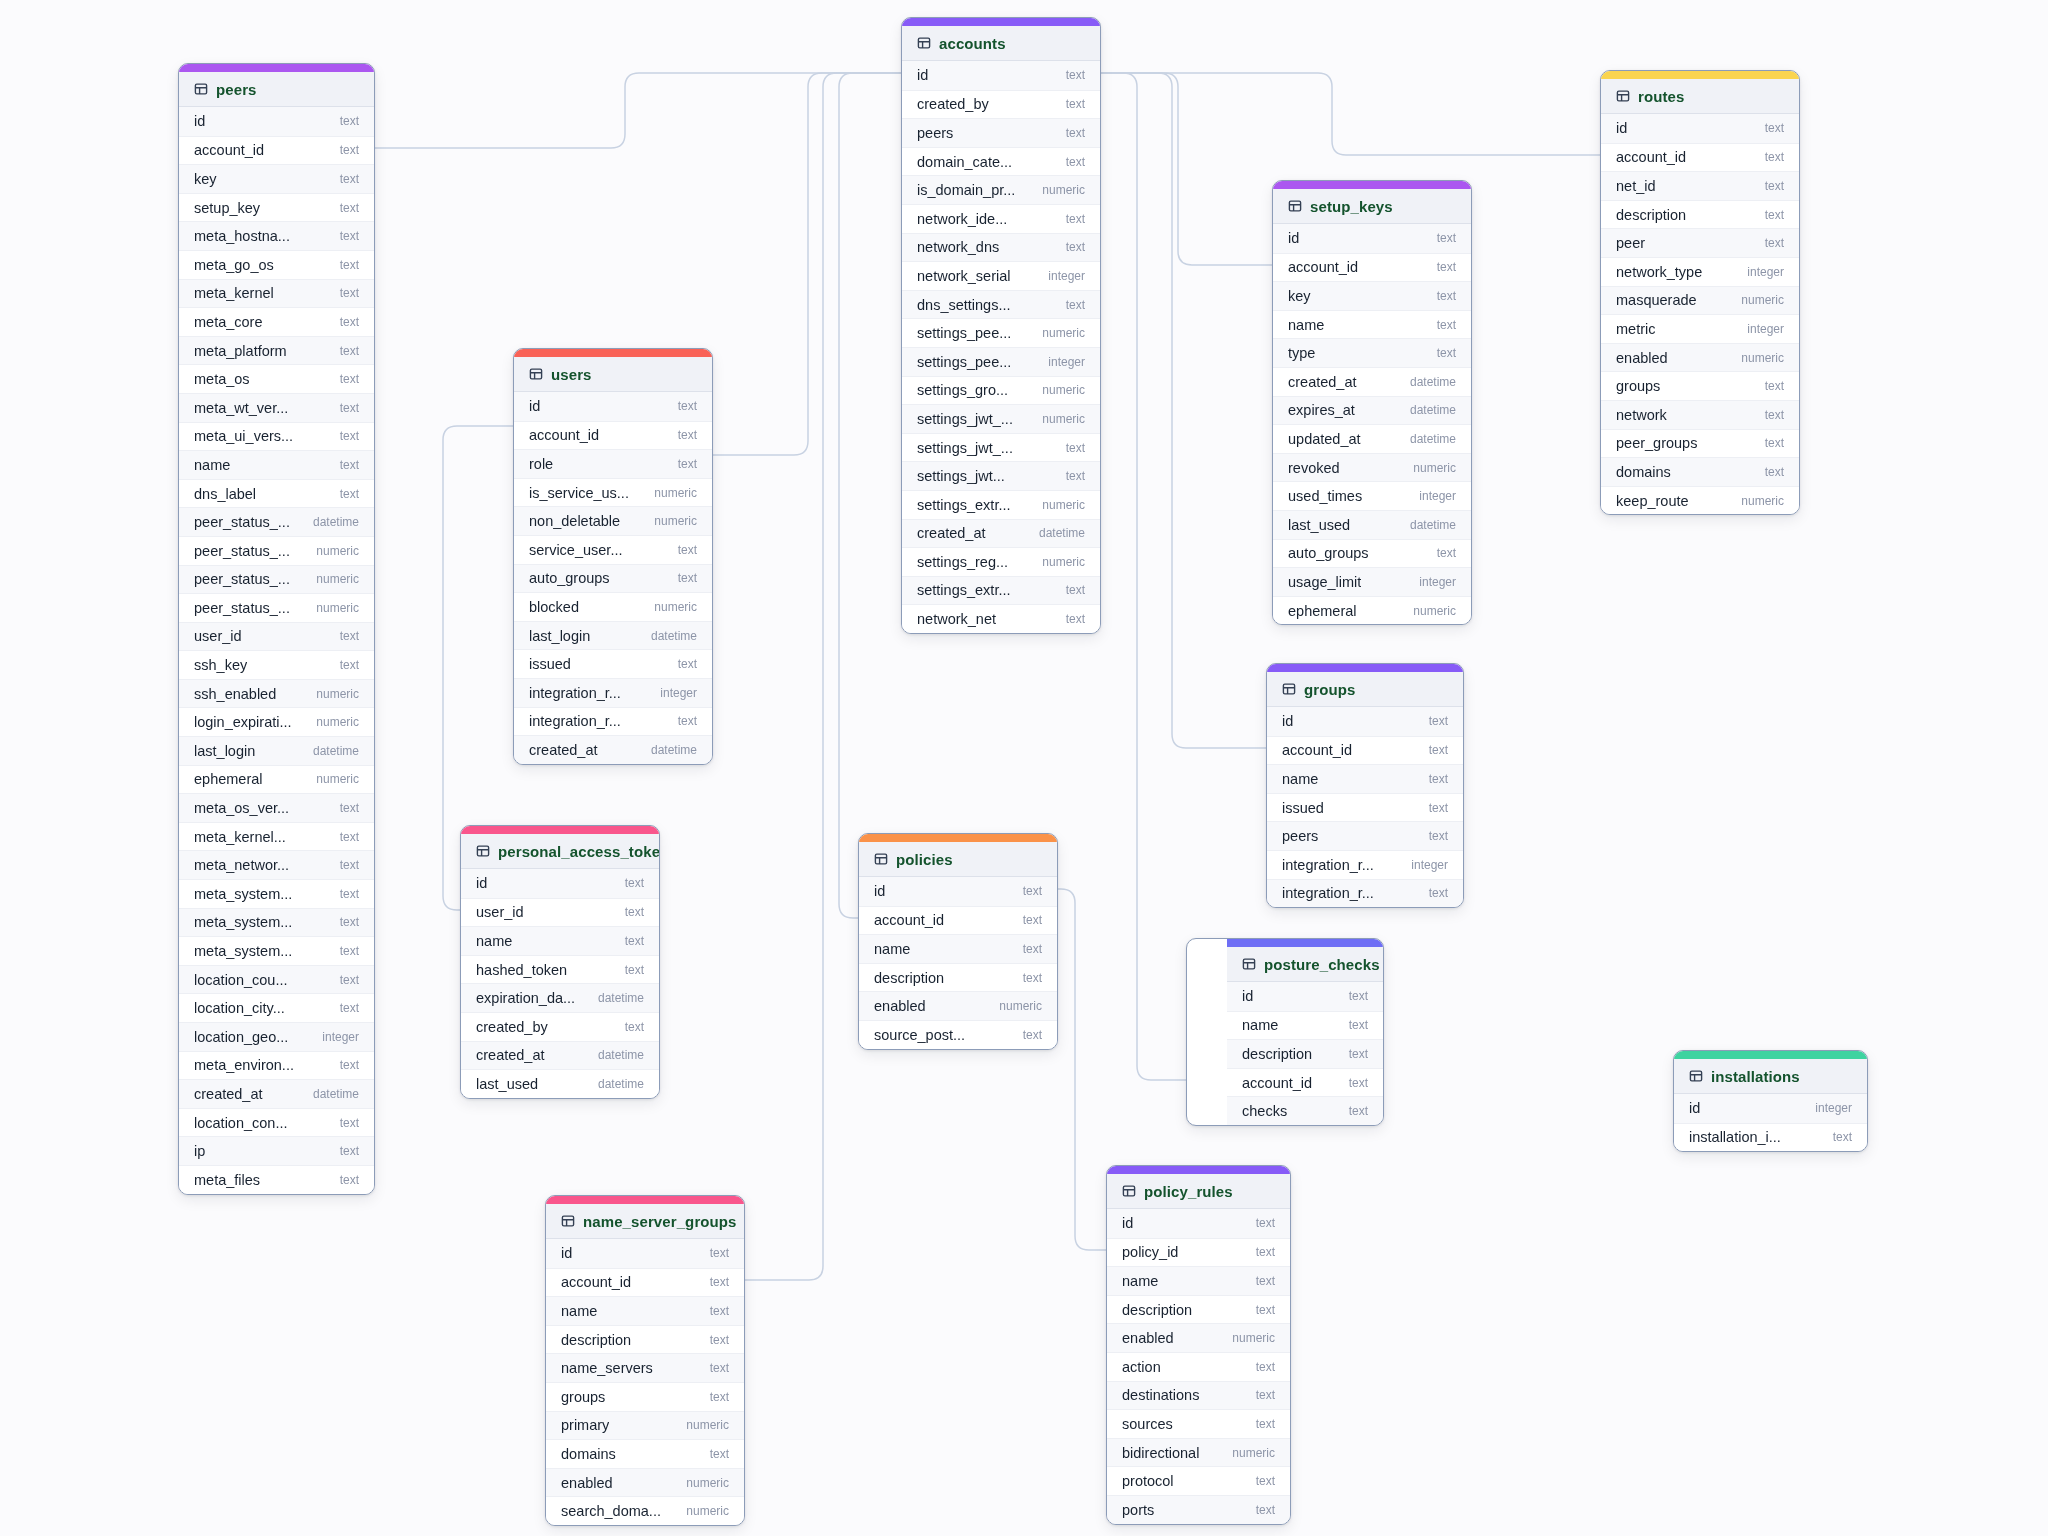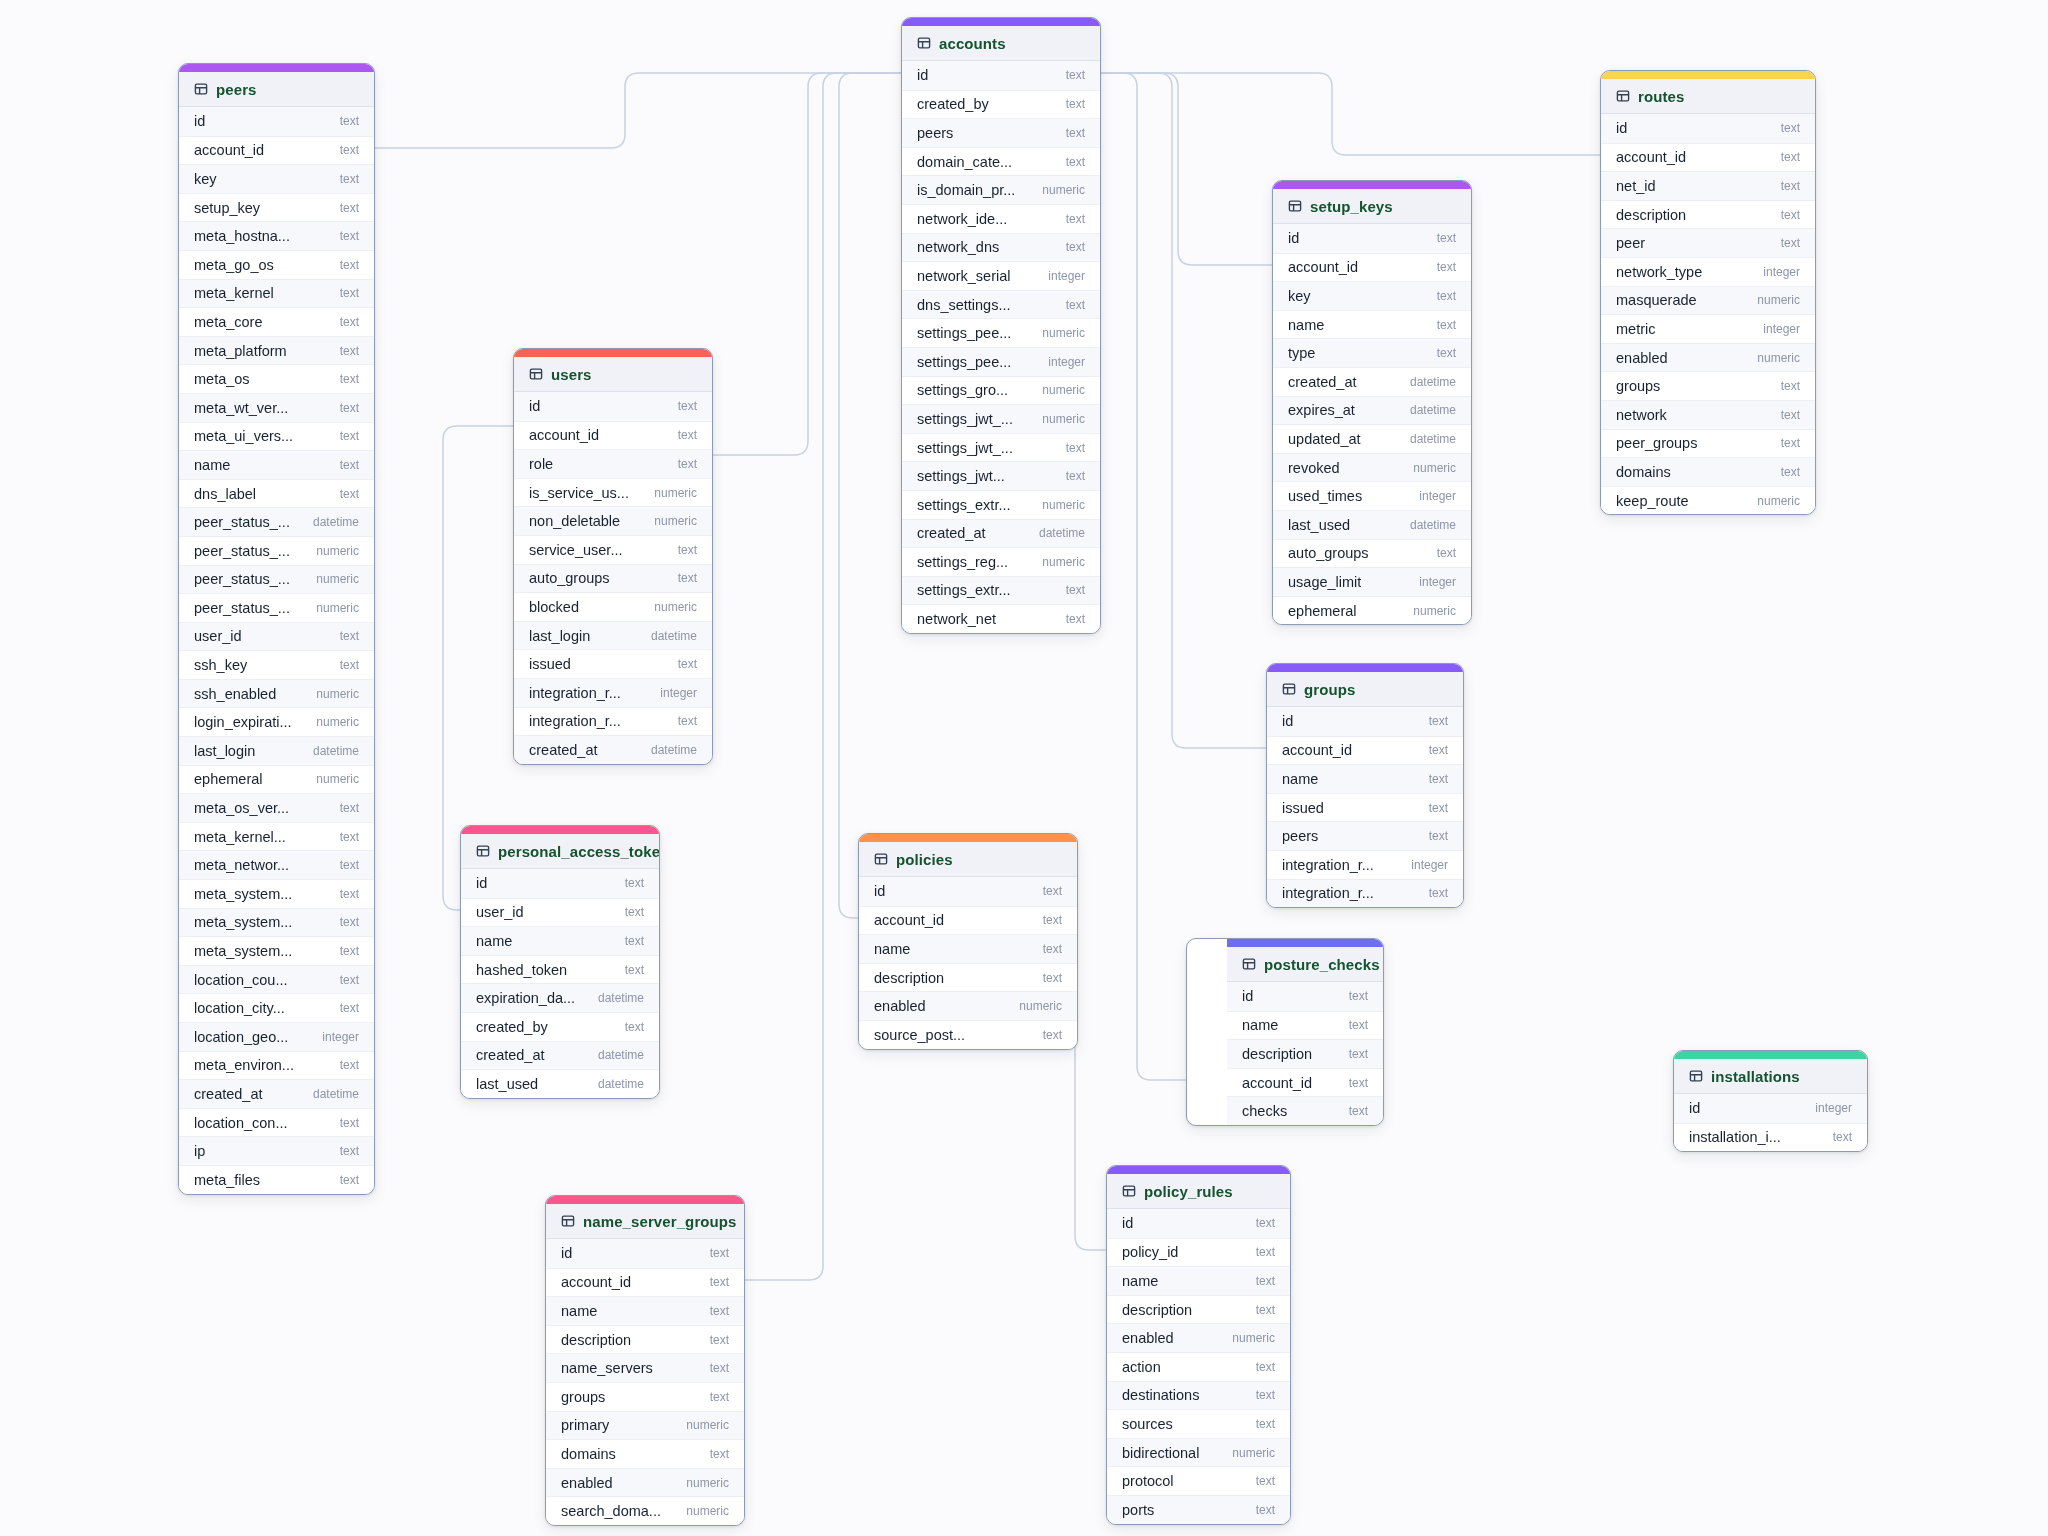--- a/index.html
+++ b/index.html
@@ -459,21 +459,21 @@
         </div>
         <div class="row">
           <span class="fname">enabled</span>
           <span class="ftype">numeric</span>
         </div>
         <div class="row">
           <span class="fname">search_doma...</span>
           <span class="ftype">numeric</span>
         </div>
       </div>
-      <div class="tbl" style="left: 858px; top: 833px; width: 220px;">
+      <div class="tbl" style="left: 858px; top: 833px; width: 200px;">
         <div class="bar" style="background: rgb(250, 146, 73);"></div>
         <div class="hdr">
           <span class="ticon">
             <svg width="14" height="14" viewBox="0 0 16 16">
               <rect x="1.6" y="2.4" width="12.8" height="11.2" rx="1.6" fill="none" stroke="#344054" stroke-width="1.6"></rect>
               <line x1="1.6" y1="6.6" x2="14.4" y2="6.6" stroke="#344054" stroke-width="1.6"></line>
               <line x1="6.4" y1="6.6" x2="6.4" y2="13.6" stroke="#344054" stroke-width="1.6"></line>
             </svg>
           </span>
           <span>policies</span>
@@ -696,21 +696,21 @@
         </div>
         <div class="row">
           <span class="fname">protocol</span>
           <span class="ftype">text</span>
         </div>
         <div class="row">
           <span class="fname">ports</span>
           <span class="ftype">text</span>
         </div>
       </div>
-      <div class="tbl" style="left: 1600px; top: 70px; width: 216px;">
+      <div class="tbl" style="left: 1600px; top: 70px; width: 200px;">
         <div class="bar" style="background: rgb(250, 212, 79);"></div>
         <div class="hdr">
           <span class="ticon">
             <svg width="14" height="14" viewBox="0 0 16 16">
               <rect x="1.6" y="2.4" width="12.8" height="11.2" rx="1.6" fill="none" stroke="#344054" stroke-width="1.6"></rect>
               <line x1="1.6" y1="6.6" x2="14.4" y2="6.6" stroke="#344054" stroke-width="1.6"></line>
               <line x1="6.4" y1="6.6" x2="6.4" y2="13.6" stroke="#344054" stroke-width="1.6"></line>
             </svg>
           </span>
           <span>routes</span>

